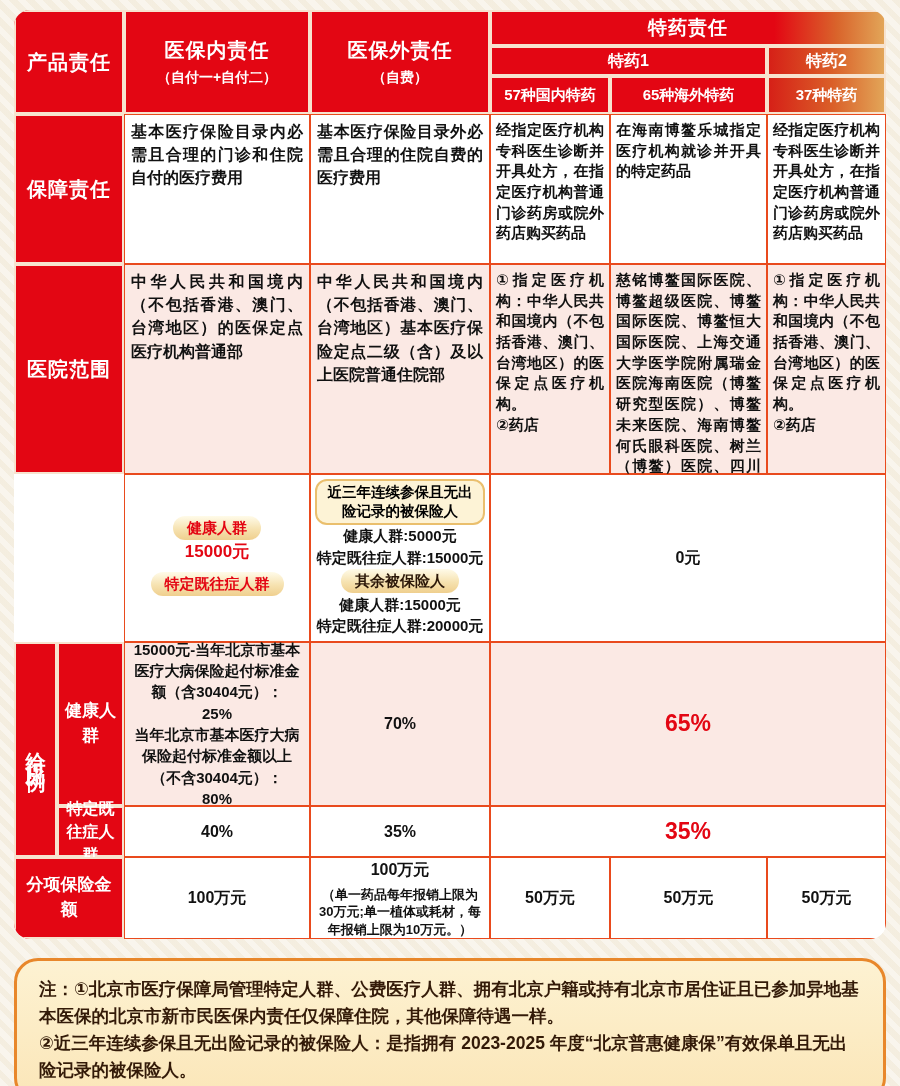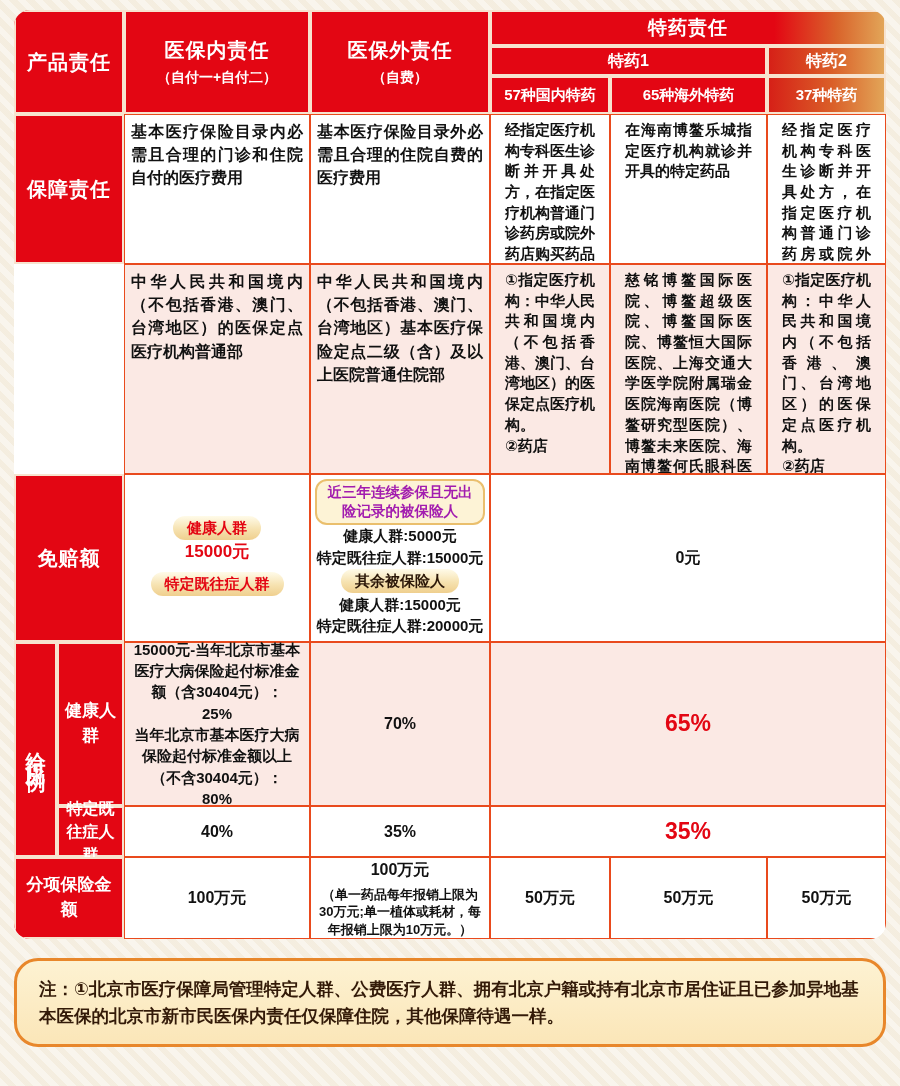--- a/index.html
+++ b/index.html
@@ -42,40 +42,40 @@
   .red.small-lbl{font-size:17px;letter-spacing:0;}
   .hdr-sub{font-size:14px;font-weight:700;letter-spacing:0;margin-top:2px;}
   .hdr-mid{font-size:16px;letter-spacing:0;text-align:right;}
   .hdr-leaf{font-size:15px;letter-spacing:0;}
   .grad-right{background:linear-gradient(90deg,#e30613 0%,#e30613 72%,#d9642b 88%,#e2a558 100%);}
   .gold{background:linear-gradient(90deg,#d62017 0%,#da5f28 55%,#e2a558 100%);}
   .vert{
     writing-mode:vertical-rl;text-orientation:upright;
     letter-spacing:7px;font-size:20px;
   }
-  .dense{font-size:15px;line-height:1.38;padding:5px 14px;}
+  .dense{font-size:15px;line-height:1.38;padding:5px 5px;}
   .rv{color:#e30613;}
   .pct-big{font-size:23px;}
   .pill{
     display:inline-block;
     background:linear-gradient(180deg,#fffbe9 0%,#f6e2b0 55%,#efcf8e 100%);
     border-radius:999px;
     padding:1px 14px 2px 14px;
     font-size:15px;line-height:1.4;
     color:#e30613;white-space:nowrap;
   }
   .pill.dark{color:#2b1708;}
   .pill-box{
     display:block;
     background:#fdf3d6;
     border:2px solid #eabf6d;
     border-radius:12px;
     padding:2px 4px;
     font-size:14.5px;line-height:1.3;
-    color:#a21caf;
+    color:#000000;
   }
   .ded-val{font-size:15px;line-height:1.45;}
   .gap4{height:4px;}
   .gap7{height:7px;}
   .big-red-amount{font-size:17px;}
   .sum-note{font-size:13px;line-height:1.35;margin-top:5px;}
   .payout-line{display:block;font-size:15px;line-height:1.42;}
   .note{
     position:absolute;left:14px;top:958px;
     width:872px;box-sizing:border-box;
@@ -124,31 +124,31 @@
 
     <div class="c red" style="grid-area:4/1/5/3">
       <span>保障责任</span>
     </div>
     <div class="c top" style="grid-area:4/3/5/4">基本医疗保险目录内必需且合理的门诊和住院自付的医疗费用</div>
     <div class="c top" style="grid-area:4/4/5/5">基本医疗保险目录外必需且合理的住院自费的医疗费用</div>
     <div class="c top dense" style="grid-area:4/5/5/6">经指定医疗机构专科医生诊断并开具处方，在指定医疗机构普通门诊药房或院外药店购买药品</div>
     <div class="c top dense" style="grid-area:4/6/5/7">在海南博鳌乐城指定医疗机构就诊并开具的特定药品</div>
     <div class="c top dense" style="grid-area:4/7/5/8">经指定医疗机构专科医生诊断并开具处方，在指定医疗机构普通门诊药房或院外药店购买药品</div>
 
+    <div class="c red" style="grid-area:5/1/6/3">
+      <span>医院范围</span>
+    </div>
     <div class="c top pink" style="grid-area:5/3/6/4">中华人民共和国境内（不包括香港、澳门、台湾地区）的医保定点医疗机构普通部</div>
     <div class="c top pink" style="grid-area:5/4/6/5">中华人民共和国境内（不包括香港、澳门、台湾地区）基本医疗保险定点二级（含）及以上医院普通住院部</div>
     <div class="c top pink dense" style="grid-area:5/5/6/6">①指定医疗机构：中华人民共和国境内（不包括香港、澳门、台湾地区）的医保定点医疗机构。
 ②药店</div>
     <div class="c top pink dense" style="grid-area:5/6/6/7">慈铭博鳌国际医院、博鳌超级医院、博鳌国际医院、博鳌恒大国际医院、上海交通大学医学院附属瑞金医院海南医院（博鳌研究型医院）、博鳌未来医院、海南博鳌何氏眼科医院、树兰（博鳌）医院、四川大学华西乐城医院</div>
     <div class="c top pink dense" style="grid-area:5/7/6/8">①指定医疗机构：中华人民共和国境内（不包括香港、澳门、台湾地区）的医保定点医疗机构。
 ②药店</div>
 
-    <div class="c red" style="grid-area:6/1/7/3">
-      <span>免赔额</span>
-    </div>
     <div class="c" style="grid-area:6/3/7/4">
       <span class="pill">健康人群</span>
       <span class="rv big-red-amount">15000元</span>
       <span class="gap7"></span>
       <span class="pill">特定既往症人群</span>
       <span class="gap4"></span>
     </div>
     <div class="c" style="grid-area:6/4/7/5;padding:4px">
       <span class="pill-box">近三年连续参保且无出险记录的被保险人</span>
       <span class="gap4"></span>
@@ -192,13 +192,14 @@
       <span class="sum-note">（单一药品每年报销上限为30万元;单一植体或耗材，每年报销上限为10万元。）</span>
     </div>
     <div class="c" style="grid-area:9/5/10/6">50万元</div>
     <div class="c" style="grid-area:9/6/10/7">50万元</div>
     <div class="c" style="grid-area:9/7/10/8">50万元</div>
   </div>
 </div>
 
 <div class="note">
   <p>注：①北京市医疗保障局管理特定人群、公费医疗人群、拥有北京户籍或持有北京市居住证且已参加异地基本医保的北京市新市民医保内责任仅保障住院，其他保障待遇一样。</p>
+  <p>②近三年连续参保且无出险记录的被保险人：是指拥有 2023-2025 年度“北京普惠健康保”有效保单且无出险记录的被保险人。</p>
 </div>
 
 </body></html>

